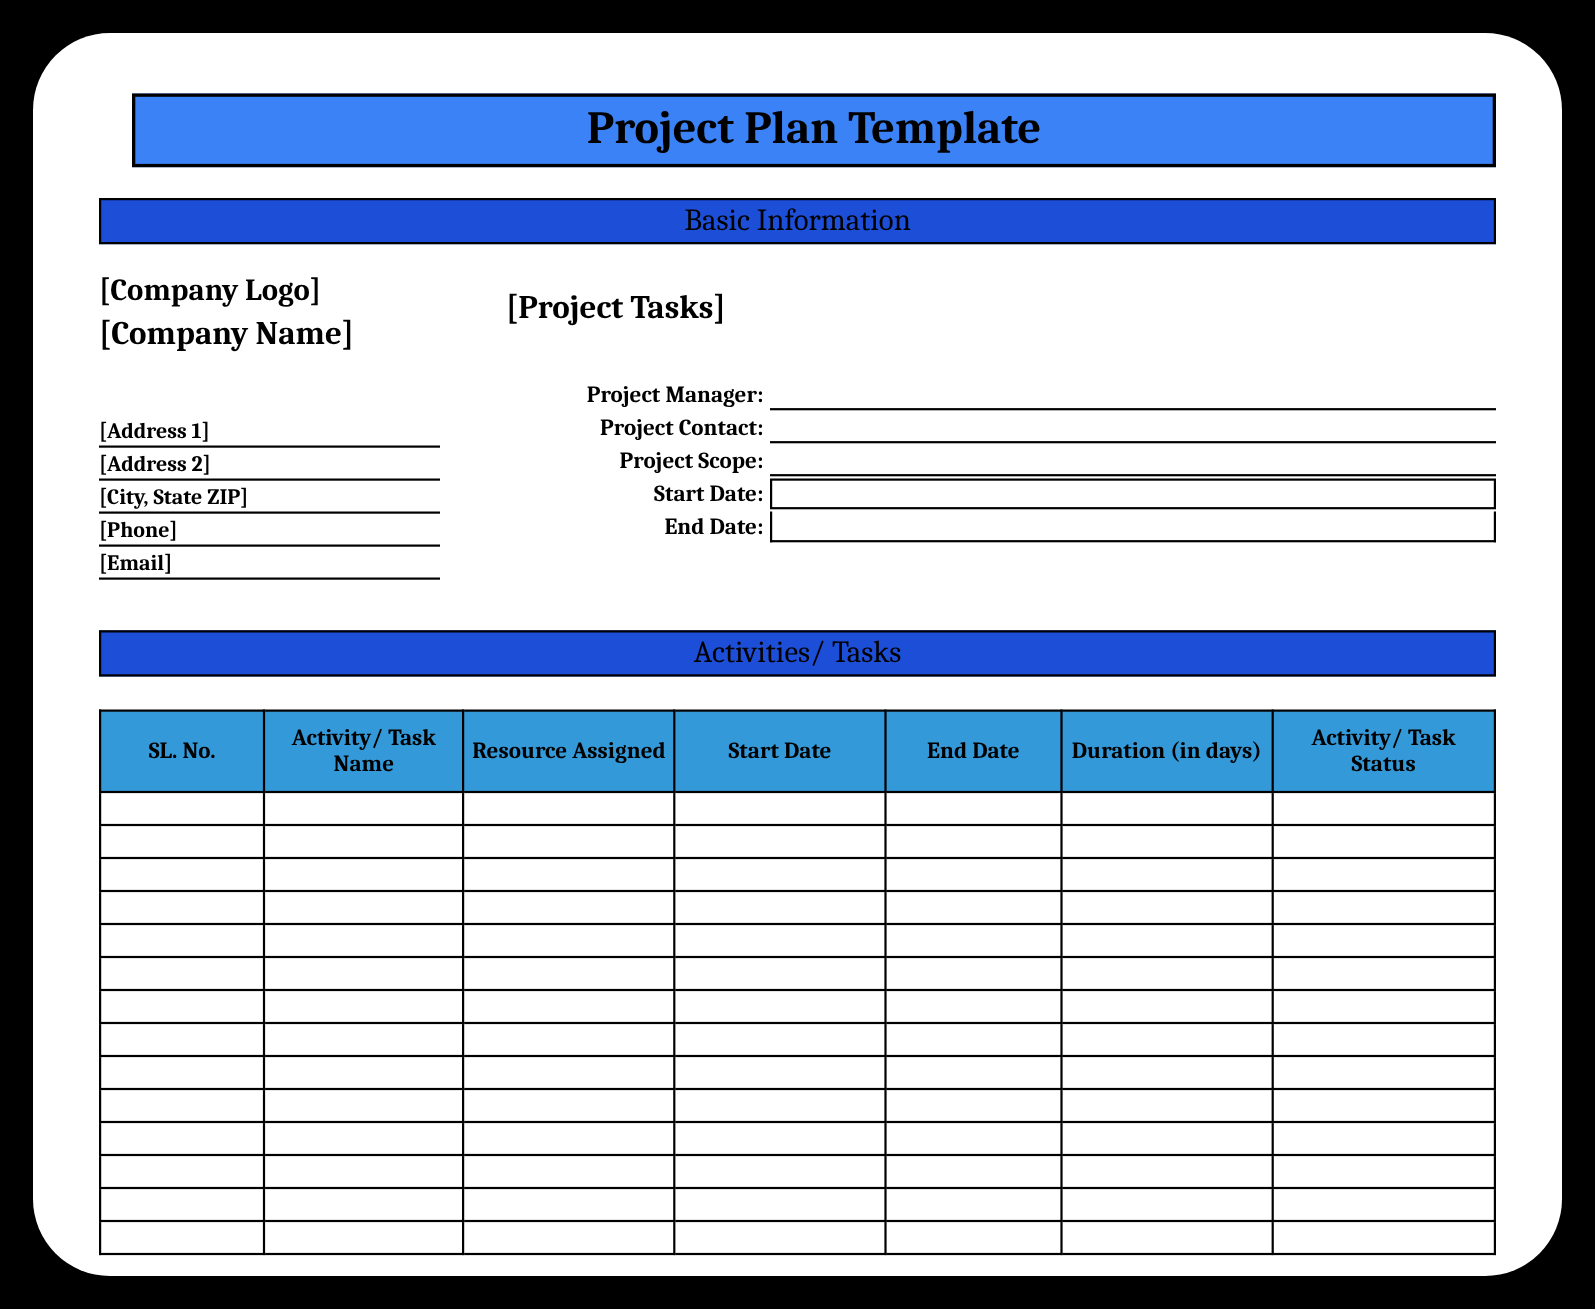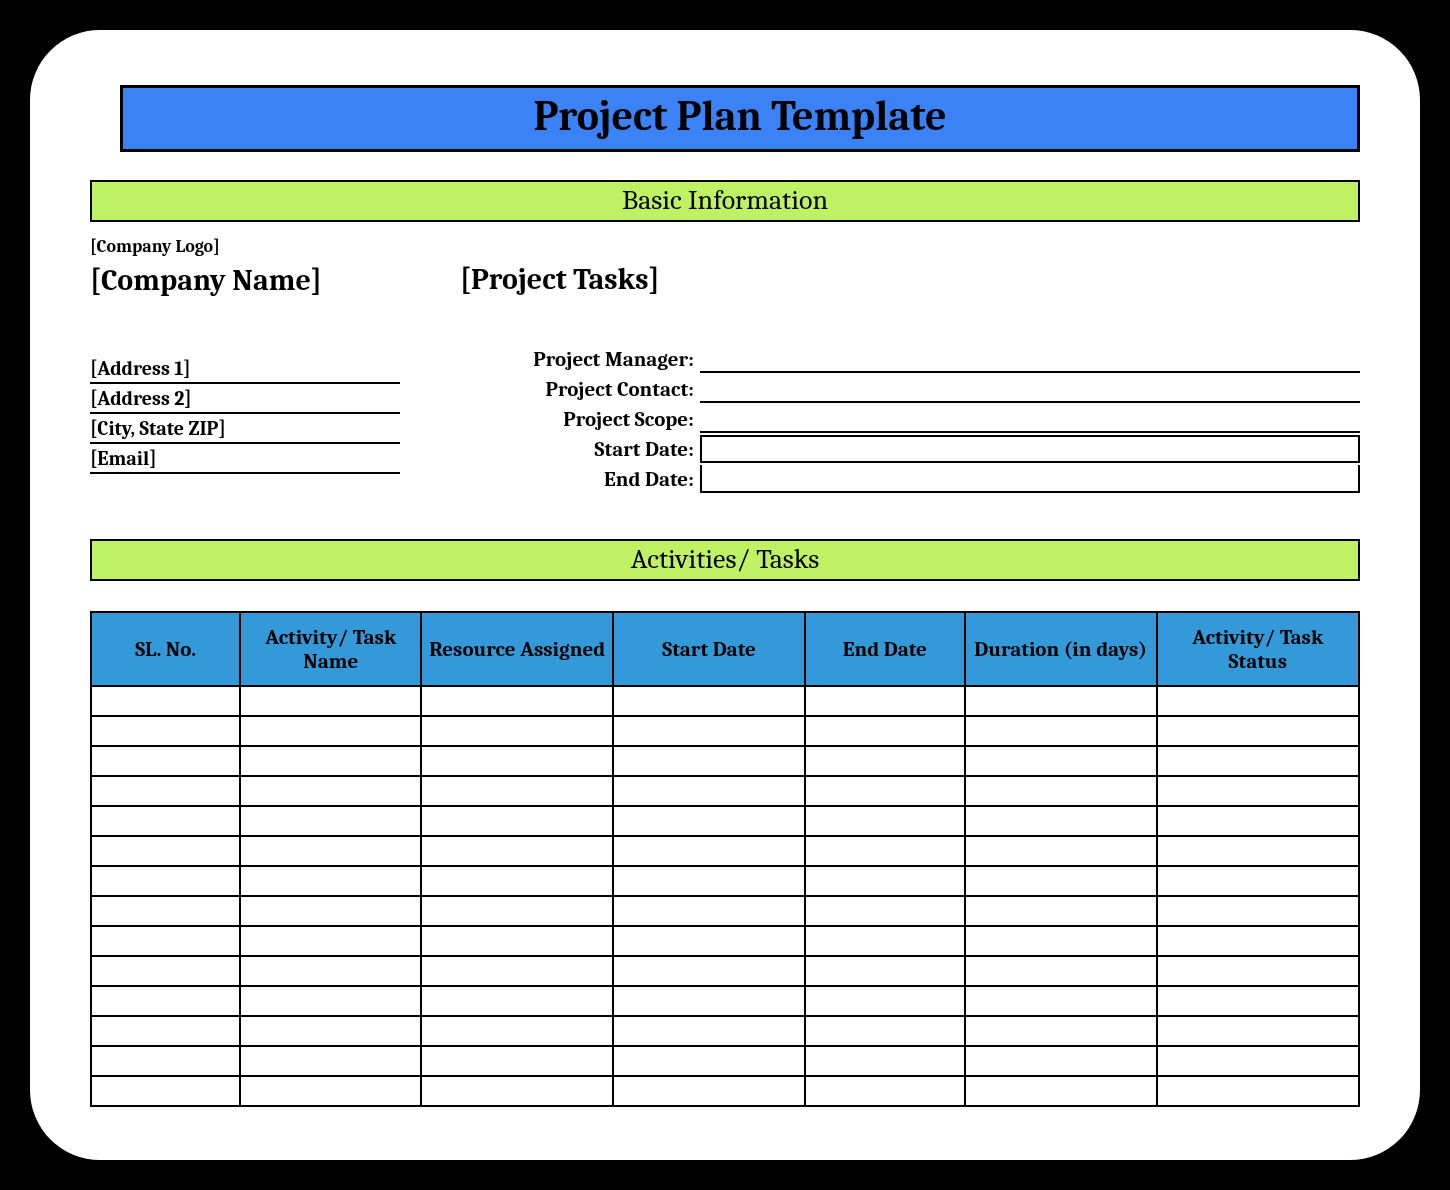--- a/index.html
+++ b/index.html
@@ -31,39 +31,39 @@
     text-align: center;
     font-weight: 700;
     font-size: 42px;
     padding: 4px 0 8px 0;
     margin-left: 30px;
   }
 
   
   .section-bar {
     margin-top: 28px;
-    background: #bef264;
+    background: #1d4ed8;
     border: 2px solid #000;
     text-align: center;
     font-size: 28px;
     padding: 2px 0 4px 0;
   }
 
   
   .basic-info {
     display: flex;
     margin-top: 6px;
   }
   .col-left  { width: 370px; }
   .col-right { flex: 1; }
 
   .logo-label {
     font-weight: 700;
-    font-size: 18px;
-    margin-top: 8px;
+    font-size: 28px;
+    margin-top: 20px;
   }
   .company-name, .project-name {
     font-weight: 700;
     font-size: 30px;
     margin-top: 6px;
   }
   .project-name { margin-left: 0; }
 
   .addr-block { margin-top: 56px; }
   .addr-line {
@@ -146,20 +146,23 @@
 
       <div class="addr-block">
         <div class="addr-line">
             <span>[Address 1]</span>
           </div>
         <div class="addr-line">
             <span>[Address 2]</span>
           </div>
         <div class="addr-line">
             <span>[City, State ZIP]</span>
+          </div>
+        <div class="addr-line">
+            <span>[Phone]</span>
           </div>
         <div class="addr-line">
             <span>[Email]</span>
           </div>
       </div>
     </div>
 
     <div class="col-right">
       <div style="height:28px"></div>
       <div class="project-name">[Project Tasks]</div>

